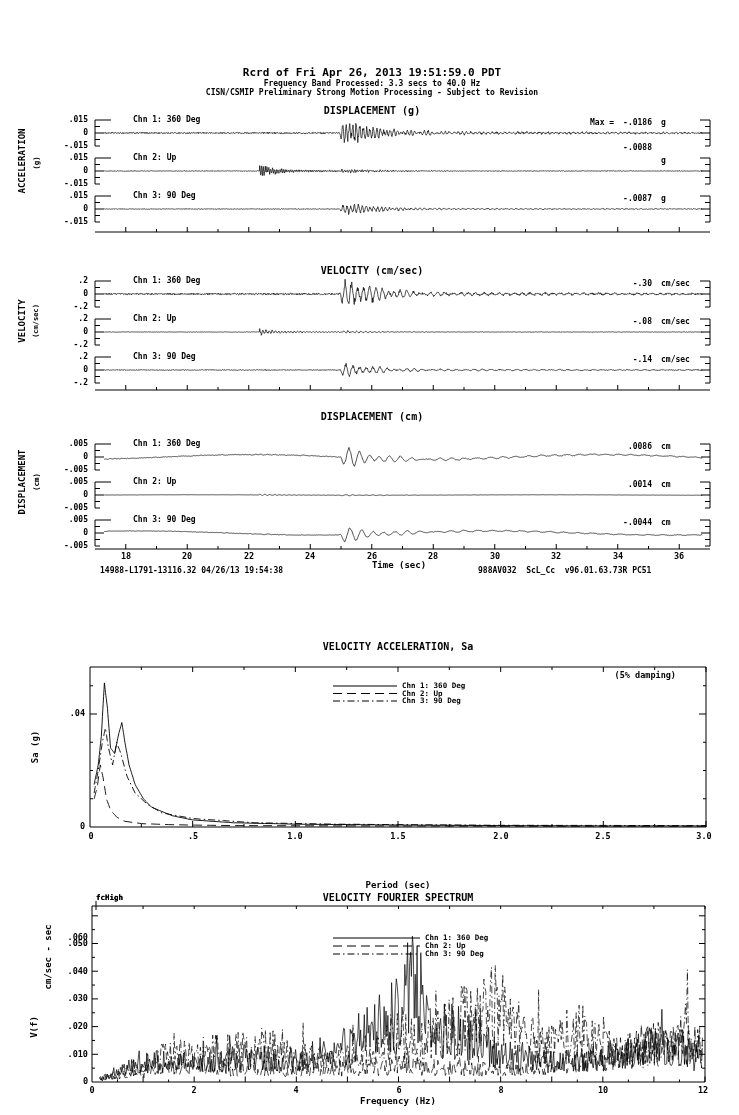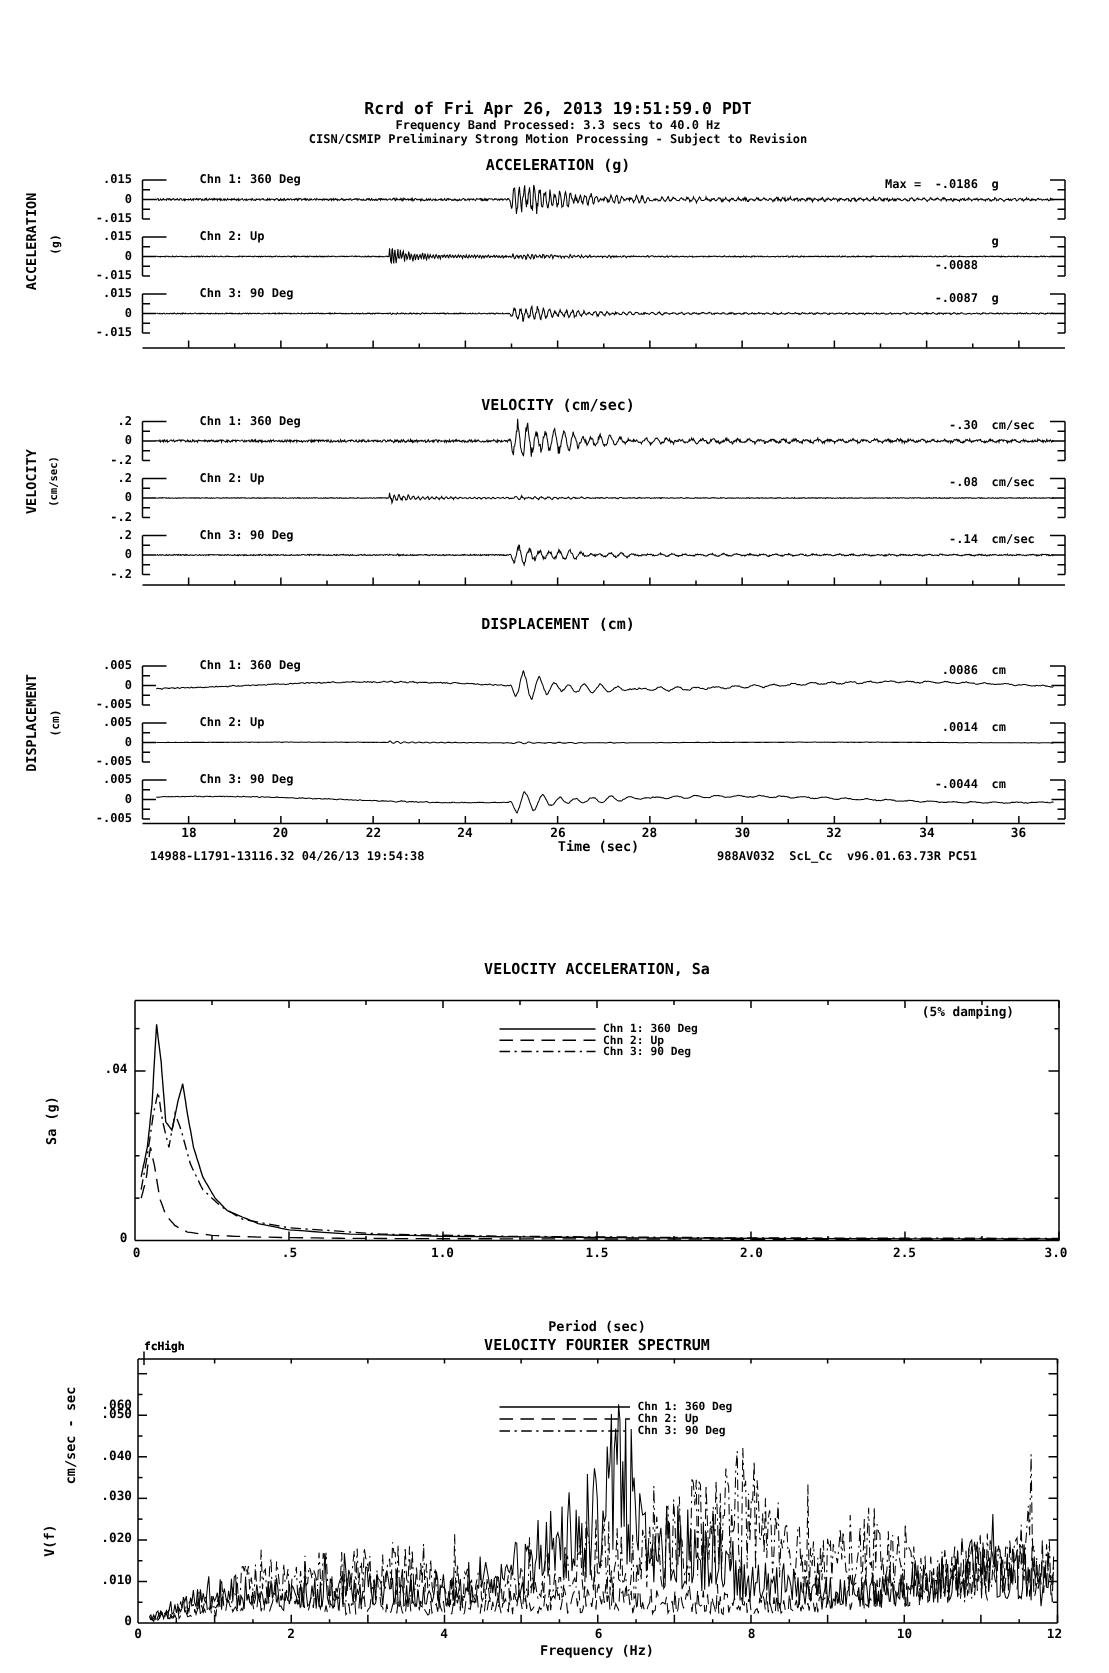--- a/index.html
+++ b/index.html
@@ -325,21 +325,21 @@
         <polyline points="99.7,1078.3 100.6,1079.6 101.5,1079.0 102.5,1076.6 103.4,1079.2 104.4,1074.9 105.3,1074.0 106.3,1079.1 107.2,1074.1 108.1,1075.0 109.1,1079.1 110.0,1076.3 111.0,1073.6 111.9,1075.2 112.8,1073.3 113.8,1067.6 114.7,1076.1 115.7,1075.2 116.6,1069.6 117.6,1075.2 118.5,1071.1 119.4,1072.0 120.4,1074.4 121.3,1072.3 122.3,1064.7 123.2,1067.9 124.2,1064.1 125.1,1072.7 126.0,1074.2 127.0,1065.1 127.9,1068.4 128.9,1060.0 129.8,1068.5 130.7,1071.1 131.7,1059.5 132.6,1072.4 133.6,1059.6 134.5,1068.5 135.5,1062.3 136.4,1067.2 137.3,1068.6 138.3,1057.8 139.2,1050.8 140.2,1070.9 141.1,1072.0 142.0,1064.0 143.0,1067.4 143.9,1065.5 144.9,1061.8 145.8,1070.4 146.8,1052.9 147.7,1073.2 148.6,1063.4 149.6,1059.0 150.5,1064.7 151.5,1068.3 152.4,1060.6 153.3,1066.6 154.3,1052.6 155.2,1067.7 156.2,1051.1 157.1,1050.2 158.1,1072.9 159.0,1063.6 159.9,1070.4 160.9,1064.3 161.8,1066.1 162.8,1072.7 163.7,1051.1 164.6,1067.0 165.6,1063.0 166.5,1068.1 167.5,1069.7 168.4,1061.4 169.4,1069.2 170.3,1065.5 171.2,1056.3 172.2,1063.8 173.1,1068.1 174.1,1060.8 175.0,1063.2 176.0,1070.1 176.9,1066.9 177.8,1069.4 178.8,1054.2 179.7,1064.6 180.7,1053.7 181.6,1065.4 182.5,1061.8 183.5,1063.2 184.4,1051.9 185.4,1060.4 186.3,1070.8 187.3,1070.6 188.2,1072.7 189.1,1073.6 190.1,1061.3 191.0,1063.8 192.0,1067.3 192.9,1056.0 193.8,1067.2 194.8,1057.3 195.7,1058.7 196.7,1062.2 197.6,1064.5 198.6,1069.5 199.5,1068.2 200.4,1055.9 201.4,1064.4 202.3,1071.5 203.3,1047.1 204.2,1062.2 205.1,1070.7 206.1,1069.5 207.0,1067.3 208.0,1057.0 208.9,1064.5 209.9,1052.2 210.8,1072.4 211.7,1059.3 212.7,1071.3 213.6,1054.5 214.6,1071.3 215.5,1064.6 216.5,1035.5 217.4,1052.6 218.3,1065.3 219.3,1069.8 220.2,1052.4 221.2,1056.1 222.1,1071.8 223.0,1070.8 224.0,1058.7 224.9,1061.1 225.9,1055.9 226.8,1053.1 227.8,1051.2 228.7,1071.3 229.6,1035.5 230.6,1047.4 231.5,1060.7 232.5,1046.6 233.4,1049.9 234.3,1058.1 235.3,1067.6 236.2,1053.0 237.2,1067.6 238.1,1059.2 239.1,1063.2 240.0,1056.1 240.9,1070.2 241.9,1061.0 242.8,1061.2 243.8,1044.7 244.7,1044.8 245.6,1058.1 246.6,1048.9 247.5,1059.9 248.5,1069.7 249.4,1052.9 250.4,1066.8 251.3,1049.3 252.2,1052.5 253.2,1053.5 254.1,1056.1 255.1,1070.2 256.0,1060.8 257.0,1050.3 257.9,1047.0 258.8,1052.2 259.8,1059.3 260.7,1058.9 261.7,1052.0 262.6,1069.9 263.5,1064.5 264.5,1046.5 265.4,1070.5 266.4,1070.7 267.3,1054.3 268.3,1046.1 269.2,1070.6 270.1,1069.9 271.1,1056.9 272.0,1071.3 273.0,1060.5 273.9,1050.9 274.8,1068.5 275.8,1054.5 276.7,1068.6 277.7,1071.1 278.6,1059.5 279.6,1068.7 280.5,1070.6 281.4,1071.2 282.4,1057.8 283.3,1069.2 284.3,1069.3 285.2,1063.0 286.1,1060.5 287.1,1062.6 288.0,1068.3 289.0,1064.6 289.9,1058.1 290.9,1047.6 291.8,1053.1 292.7,1072.3 293.7,1057.7 294.6,1058.2 295.6,1049.6 296.5,1060.2 297.4,1070.4 298.4,1068.1 299.3,1070.7 300.3,1053.4 301.2,1059.6 302.2,1051.2 303.1,1070.6 304.0,1059.7 305.0,1064.9 305.9,1060.0 306.9,1052.7 307.8,1067.8 308.8,1064.3 309.7,1064.8 310.6,1058.3 311.6,1061.0 312.5,1041.4 313.5,1069.7 314.4,1056.8 315.3,1063.6 316.3,1065.4 317.2,1068.4 318.2,1056.6 319.1,1059.0 320.1,1037.6 321.0,1058.5 321.9,1053.7 322.9,1047.2 323.8,1041.4 324.8,1047.2 325.7,1052.3 326.6,1059.2 327.6,1052.7 328.5,1062.1 329.5,1053.2 330.4,1064.1 331.4,1051.1 332.3,1051.5 333.2,1062.0 334.2,1042.7 335.1,1052.2 336.1,1053.3 337.0,1045.2 337.9,1043.4 338.9,1047.3 339.8,1048.4 340.8,1043.2 341.7,1050.3 342.7,1037.0 343.6,1028.3 344.5,1028.9 345.5,1053.5 346.4,1064.9 347.4,1059.4 348.3,1054.9 349.3,1063.0 350.2,1029.3 351.1,1033.5 352.1,1030.5 353.0,1041.7 354.0,1033.1 354.9,1038.9 355.8,1061.0 356.8,1042.7 357.7,1038.3 358.7,1013.3 359.6,1046.2 360.6,1029.9 361.5,1050.5 362.4,1048.5 363.4,1040.6 364.3,1014.6 365.3,1050.9 366.2,1043.8 367.1,1007.3 368.1,1033.2 369.0,1025.3 370.0,1047.1 370.9,1024.6 371.9,1021.8 372.8,1025.7 373.7,1040.2 374.7,1004.4 375.6,1051.7 376.6,1038.4 377.5,1052.1 378.4,1012.8 379.4,994.8 380.3,1015.1 381.3,1047.4 382.2,1039.1 383.2,1044.0 384.1,1006.5 385.0,1035.0 386.0,1010.9 386.9,1036.6 387.9,1015.4 388.8,1050.7 389.8,1031.9 390.7,1051.8 391.6,982.6 392.6,1018.5 393.5,1050.2 394.5,1023.9 395.4,993.5 396.3,978.8 397.3,986.4 398.2,999.2 399.2,1041.6 400.1,1045.5 401.1,1032.3 402.0,1007.0 402.9,1014.8 403.9,1011.0 404.8,964.4 405.8,985.6 406.7,974.3 407.6,942.7 408.6,1033.2 409.5,966.4 410.5,952.3 411.4,976.5 412.4,936.2 413.3,947.0 414.2,1018.3 415.2,974.2 416.1,1017.9 417.1,945.7 418.0,1043.0 418.9,1016.2 419.9,1041.3 420.8,952.7 421.8,994.3 422.7,985.0 423.7,1005.9 424.6,1027.5 425.5,1033.6 426.5,995.5 427.4,1002.7 428.4,1010.0 429.3,1009.5 430.2,1008.4 431.2,1047.2 432.1,1031.9 433.1,1042.5 434.0,1038.1 435.0,1029.2 435.9,1054.9 436.8,1028.0 437.8,1040.2 438.7,1041.1 439.7,1024.9 440.6,1018.5 441.6,1034.3 442.5,1058.9 443.4,1057.3 444.4,1003.8 445.3,1025.9 446.3,1015.1 447.2,1053.8 448.1,1049.3 449.1,1046.4 450.0,1052.2 451.0,1054.9 451.9,1003.9 452.9,1037.8 453.8,1016.9 454.7,1059.4 455.7,1056.4 456.6,1054.2 457.6,1055.7 458.5,1006.3 459.4,1040.1 460.4,1018.8 461.3,1055.5 462.3,1050.2 463.2,1019.5 464.2,1038.9 465.1,1036.5 466.0,1039.3 467.0,1040.1 467.9,1060.6 468.9,1014.5 469.8,1059.8 470.7,1021.3 471.7,1037.5 472.6,1057.8 473.6,1048.4 474.5,1055.6 475.5,1012.4 476.4,1025.1 477.3,1056.4 478.3,1049.9 479.2,1046.1 480.2,1015.2 481.1,1052.3 482.1,1057.7 483.0,1055.8 483.9,1033.9 484.9,1035.9 485.8,1036.6 486.8,1047.5 487.7,1042.7 488.6,1027.4 489.6,1065.8 490.5,1040.1 491.5,1063.6 492.4,1046.1 493.4,1067.0 494.3,1037.0 495.2,1068.0 496.2,1042.9 497.1,1064.7 498.1,1055.4 499.0,1050.4 499.9,1068.0 500.9,1055.1 501.8,1044.5 502.8,1063.9 503.7,1055.2 504.7,1055.2 505.6,1043.2 506.5,1061.0 507.5,1065.7 508.4,1061.9 509.4,1059.1 510.3,1041.9 511.2,1060.3 512.2,1048.8 513.1,1069.6 514.1,1053.2 515.0,1055.0 516.0,1050.5 516.9,1062.4 517.8,1044.9 518.8,1067.8 519.7,1071.5 520.7,1068.0 521.6,1047.6 522.5,1042.3 523.5,1061.3 524.4,1060.5 525.4,1050.5 526.3,1052.5 527.3,1057.6 528.2,1066.6 529.1,1046.0 530.1,1054.7 531.0,1064.4 532.0,1051.5 532.9,1070.0 533.9,1054.6 534.8,1061.2 535.7,1062.0 536.7,1069.7 537.6,1060.6 538.6,1053.4 539.5,1065.7 540.4,1067.1 541.4,1058.5 542.3,1056.5 543.3,1056.7 544.2,1049.8 545.2,1063.9 546.1,1051.4 547.0,1061.1 548.0,1072.9 548.9,1064.1 549.9,1059.5 550.8,1051.3 551.7,1069.5 552.7,1064.3 553.6,1051.6 554.6,1072.3 555.5,1066.1 556.5,1067.3 557.4,1061.3 558.3,1062.0 559.3,1068.7 560.2,1052.8 561.2,1066.6 562.1,1069.5 563.0,1053.5 564.0,1071.0 564.9,1060.9 565.9,1059.8 566.8,1050.1 567.8,1055.8 568.7,1056.7 569.6,1062.6 570.6,1063.9 571.5,1064.1 572.5,1058.2 573.4,1071.2 574.4,1057.5 575.3,1070.3 576.2,1055.2 577.2,1051.9 578.1,1060.2 579.1,1071.8 580.0,1057.1 580.9,1055.2 581.9,1048.6 582.8,1070.9 583.8,1055.5 584.7,1070.6 585.7,1060.5 586.6,1071.2 587.5,1065.5 588.5,1050.8 589.4,1061.2 590.4,1049.8 591.3,1063.6 592.2,1054.5 593.2,1046.1 594.1,1057.5 595.1,1054.9 596.0,1067.0 597.0,1070.8 597.9,1061.4 598.8,1064.6 599.8,1065.9 600.7,1049.7 601.7,1065.1 602.6,1055.6 603.5,1069.2 604.5,1070.2 605.4,1057.5 606.4,1059.7 607.3,1059.6 608.3,1045.8 609.2,1064.5 610.1,1040.2 611.1,1050.4 612.0,1062.8 613.0,1065.0 613.9,1055.8 614.9,1062.7 615.8,1043.4 616.7,1050.2 617.7,1049.2 618.6,1057.3 619.6,1067.1 620.5,1057.6 621.4,1051.6 622.4,1068.3 623.3,1053.7 624.3,1053.7 625.2,1068.5 626.2,1042.1 627.1,1061.3 628.0,1039.0 629.0,1054.6 629.9,1064.4 630.9,1050.9 631.8,1042.7 632.7,1066.9 633.7,1065.3 634.6,1061.7 635.6,1046.0 636.5,1046.3 637.5,1039.2 638.4,1064.6 639.3,1044.5 640.3,1061.9 641.2,1058.3 642.2,1052.6 643.1,1064.9 644.0,1040.7 645.0,1048.6 645.9,1032.6 646.9,1028.0 647.8,1026.7 648.8,1043.1 649.7,1058.2 650.6,1029.6 651.6,1034.4 652.5,1042.8 653.5,1043.0 654.4,1049.6 655.3,1031.2 656.3,1057.0 657.2,1047.1 658.2,1039.7 659.1,1060.4 660.1,1045.6 661.0,1033.4 661.9,1009.3 662.9,1044.7 663.8,1030.9 664.8,1064.7 665.7,1064.5 666.7,1063.9 667.6,1037.8 668.5,1058.4 669.5,1061.0 670.4,1065.0 671.4,1065.6 672.3,1063.8 673.2,1060.1 674.2,1045.0 675.1,1054.1 676.1,1040.2 677.0,1040.1 678.0,1033.4 678.9,1066.0 679.8,1064.1 680.8,1065.7 681.7,1059.0 682.7,1029.6 683.6,1042.7 684.5,1063.7 685.5,1054.0 686.4,1046.3 687.4,1066.9 688.3,1039.1 689.3,1045.3 690.2,1052.1 691.1,1047.7 692.1,1055.5 693.0,1050.8 694.0,1070.8 694.9,1062.6 695.8,1052.5 696.8,1045.9 697.7,1058.0 698.7,1058.3 699.6,1049.4 700.6,1051.6 701.5,1051.6 702.4,1047.9" fill="none" stroke="#000" stroke-width="0.7"></polyline>
         <polyline points="99.7,1077.7 100.6,1076.6 101.5,1080.2 102.5,1078.8 103.4,1077.9 104.4,1075.2 105.3,1080.1 106.3,1078.9 107.2,1076.6 108.1,1076.0 109.1,1078.7 110.0,1080.1 111.0,1074.8 111.9,1078.6 112.8,1079.2 113.8,1075.0 114.7,1078.8 115.7,1078.5 116.6,1076.7 117.6,1079.3 118.5,1072.9 119.4,1079.0 120.4,1077.2 121.3,1076.8 122.3,1076.9 123.2,1073.0 124.2,1075.3 125.1,1077.8 126.0,1077.5 127.0,1077.0 127.9,1077.9 128.9,1076.6 129.8,1072.7 130.7,1076.2 131.7,1072.7 132.6,1067.6 133.6,1076.0 134.5,1070.2 135.5,1074.9 136.4,1072.9 137.3,1076.1 138.3,1075.9 139.2,1075.1 140.2,1070.0 141.1,1077.1 142.0,1075.7 143.0,1073.9 143.9,1077.7 144.9,1067.5 145.8,1065.2 146.8,1071.9 147.7,1065.8 148.6,1064.8 149.6,1074.4 150.5,1074.0 151.5,1066.8 152.4,1068.2 153.3,1068.6 154.3,1071.0 155.2,1074.5 156.2,1072.3 157.1,1071.3 158.1,1073.8 159.0,1073.4 159.9,1075.9 160.9,1072.4 161.8,1073.4 162.8,1068.3 163.7,1069.8 164.6,1067.4 165.6,1062.7 166.5,1068.2 167.5,1063.6 168.4,1068.9 169.4,1074.2 170.3,1073.8 171.2,1072.7 172.2,1063.1 173.1,1062.9 174.1,1074.2 175.0,1070.6 176.0,1073.8 176.9,1065.5 177.8,1068.0 178.8,1062.4 179.7,1074.3 180.7,1071.0 181.6,1068.4 182.5,1063.9 183.5,1053.1 184.4,1071.0 185.4,1063.2 186.3,1068.7 187.3,1068.0 188.2,1062.3 189.1,1069.1 190.1,1068.8 191.0,1060.0 192.0,1064.1 192.9,1069.5 193.8,1064.7 194.8,1065.5 195.7,1064.1 196.7,1069.4 197.6,1066.0 198.6,1071.8 199.5,1066.3 200.4,1074.2 201.4,1060.2 202.3,1066.9 203.3,1073.4 204.2,1074.0 205.1,1074.8 206.1,1071.7 207.0,1065.8 208.0,1065.0 208.9,1072.0 209.9,1060.9 210.8,1069.6 211.7,1072.1 212.7,1069.3 213.6,1072.5 214.6,1068.5 215.5,1073.8 216.5,1074.6 217.4,1070.2 218.3,1075.3 219.3,1075.2 220.2,1068.8 221.2,1070.2 222.1,1072.2 223.0,1060.7 224.0,1066.6 224.9,1063.7 225.9,1076.1 226.8,1061.4 227.8,1061.5 228.7,1069.6 229.6,1066.0 230.6,1076.3 231.5,1075.0 232.5,1068.9 233.4,1075.8 234.3,1069.3 235.3,1069.6 236.2,1062.6 237.2,1076.4 238.1,1075.8 239.1,1074.5 240.0,1061.9 240.9,1072.7 241.9,1065.8 242.8,1064.3 243.8,1075.1 244.7,1074.6 245.6,1072.7 246.6,1071.7 247.5,1064.3 248.5,1068.2 249.4,1069.9 250.4,1068.9 251.3,1062.8 252.2,1064.2 253.2,1063.8 254.1,1070.6 255.1,1071.5 256.0,1075.0 257.0,1076.3 257.9,1069.3 258.8,1075.4 259.8,1076.1 260.7,1074.4 261.7,1070.2 262.6,1067.4 263.5,1061.1 264.5,1075.6 265.4,1068.0 266.4,1065.0 267.3,1070.6 268.3,1075.2 269.2,1075.3 270.1,1077.1 271.1,1067.1 272.0,1068.9 273.0,1064.8 273.9,1074.3 274.8,1066.4 275.8,1068.8 276.7,1070.9 277.7,1068.4 278.6,1070.7 279.6,1072.9 280.5,1067.3 281.4,1070.6 282.4,1070.4 283.3,1073.5 284.3,1075.2 285.2,1076.7 286.1,1076.0 287.1,1067.4 288.0,1075.3 289.0,1073.6 289.9,1070.7 290.9,1069.2 291.8,1074.4 292.7,1066.0 293.7,1071.6 294.6,1073.7 295.6,1067.3 296.5,1074.9 297.4,1075.2 298.4,1067.1 299.3,1067.5 300.3,1076.2 301.2,1075.7 302.2,1069.3 303.1,1067.8 304.0,1064.9 305.0,1068.9 305.9,1064.1 306.9,1073.8 307.8,1062.9 308.8,1076.6 309.7,1075.1 310.6,1067.6 311.6,1067.7 312.5,1072.4 313.5,1072.8 314.4,1067.2 315.3,1068.0 316.3,1066.8 317.2,1063.0 318.2,1064.1 319.1,1075.5 320.1,1075.8 321.0,1069.2 321.9,1075.2 322.9,1074.2 323.8,1066.7 324.8,1073.5 325.7,1067.7 326.6,1066.7 327.6,1073.3 328.5,1067.9 329.5,1075.1 330.4,1072.8 331.4,1067.6 332.3,1063.6 333.2,1071.3 334.2,1076.1 335.1,1069.4 336.1,1068.3 337.0,1065.6 337.9,1071.1 338.9,1074.8 339.8,1060.5 340.8,1065.6 341.7,1076.2 342.7,1062.1 343.6,1064.9 344.5,1071.1 345.5,1065.1 346.4,1060.4 347.4,1068.5 348.3,1073.6 349.3,1061.4 350.2,1061.4 351.1,1072.6 352.1,1059.7 353.0,1069.2 354.0,1073.8 354.9,1073.0 355.8,1071.5 356.8,1070.3 357.7,1072.2 358.7,1075.7 359.6,1071.5 360.6,1073.0 361.5,1070.1 362.4,1072.0 363.4,1063.1 364.3,1069.7 365.3,1074.0 366.2,1059.6 367.1,1073.5 368.1,1065.2 369.0,1063.8 370.0,1065.6 370.9,1057.5 371.9,1063.6 372.8,1062.7 373.7,1073.2 374.7,1067.7 375.6,1057.8 376.6,1060.7 377.5,1065.9 378.4,1075.7 379.4,1072.3 380.3,1070.4 381.3,1065.5 382.2,1062.2 383.2,1060.8 384.1,1062.6 385.0,1071.0 386.0,1060.3 386.9,1075.1 387.9,1075.0 388.8,1072.3 389.8,1057.6 390.7,1071.1 391.6,1059.6 392.6,1062.8 393.5,1066.3 394.5,1071.3 395.4,1064.5 396.3,1044.3 397.3,1073.1 398.2,1059.8 399.2,1056.0 400.1,1065.7 401.1,1069.5 402.0,1061.1 402.9,1068.6 403.9,1056.0 404.8,1068.0 405.8,1061.2 406.7,1074.2 407.6,1070.8 408.6,1058.0 409.5,1073.2 410.5,1069.1 411.4,1071.2 412.4,1073.2 413.3,1058.0 414.2,1062.1 415.2,1061.0 416.1,1069.0 417.1,1058.4 418.0,1062.1 418.9,1060.4 419.9,1069.9 420.8,1060.6 421.8,1075.4 422.7,1071.7 423.7,1063.9 424.6,1073.8 425.5,1061.1 426.5,1059.9 427.4,1074.4 428.4,1068.3 429.3,1072.5 430.2,1075.1 431.2,1073.6 432.1,1070.4 433.1,1068.5 434.0,1059.2 435.0,1075.8 435.9,1074.0 436.8,1073.6 437.8,1060.3 438.7,1063.8 439.7,1066.9 440.6,1069.4 441.6,1068.3 442.5,1068.6 443.4,1069.4 444.4,1064.1 445.3,1075.4 446.3,1073.3 447.2,1070.4 448.1,1067.3 449.1,1074.9 450.0,1059.8 451.0,1075.9 451.9,1073.3 452.9,1063.7 453.8,1062.6 454.7,1068.4 455.7,1072.3 456.6,1068.4 457.6,1062.5 458.5,1063.6 459.4,1056.3 460.4,1065.5 461.3,1074.7 462.3,1066.7 463.2,1066.5 464.2,1075.9 465.1,1059.5 466.0,1069.7 467.0,1070.7 467.9,1069.9 468.9,1060.5 469.8,1074.2 470.7,1073.9 471.7,1062.8 472.6,1073.7 473.6,1075.5 474.5,1064.3 475.5,1068.9 476.4,1071.8 477.3,1076.0 478.3,1056.0 479.2,1075.7 480.2,1064.2 481.1,1075.3 482.1,1076.2 483.0,1062.1 483.9,1063.1 484.9,1062.9 485.8,1075.0 486.8,1071.1 487.7,1067.4 488.6,1070.5 489.6,1065.2 490.5,1070.2 491.5,1072.7 492.4,1070.8 493.4,1073.7 494.3,1065.1 495.2,1069.7 496.2,1070.0 497.1,1058.7 498.1,1075.3 499.0,1066.5 499.9,1067.1 500.9,1075.6 501.8,1076.9 502.8,1075.4 503.7,1073.2 504.7,1072.4 505.6,1075.5 506.5,1065.2 507.5,1068.5 508.4,1063.0 509.4,1066.4 510.3,1073.9 511.2,1061.7 512.2,1074.9 513.1,1068.1 514.1,1071.8 515.0,1075.5 516.0,1064.8 516.9,1074.1 517.8,1062.7 518.8,1074.5 519.7,1068.7 520.7,1075.3 521.6,1074.3 522.5,1066.9 523.5,1073.3 524.4,1073.4 525.4,1074.9 526.3,1062.2 527.3,1072.8 528.2,1073.4 529.1,1074.5 530.1,1069.9 531.0,1066.8 532.0,1074.4 532.9,1064.6 533.9,1074.2 534.8,1070.5 535.7,1072.4 536.7,1073.3 537.6,1072.8 538.6,1068.7 539.5,1073.7 540.4,1062.1 541.4,1070.5 542.3,1069.1 543.3,1074.6 544.2,1067.4 545.2,1074.9 546.1,1065.7 547.0,1064.1 548.0,1066.0 548.9,1066.6 549.9,1065.3 550.8,1071.8 551.7,1064.2 552.7,1063.1 553.6,1072.3 554.6,1069.9 555.5,1072.4 556.5,1072.8 557.4,1060.0 558.3,1069.2 559.3,1061.7 560.2,1069.6 561.2,1069.5 562.1,1068.5 563.0,1057.7 564.0,1061.8 564.9,1060.9 565.9,1057.1 566.8,1073.2 567.8,1069.7 568.7,1057.6 569.6,1056.3 570.6,1055.5 571.5,1059.1 572.5,1066.5 573.4,1066.3 574.4,1066.2 575.3,1054.7 576.2,1073.7 577.2,1069.6 578.1,1070.6 579.1,1069.5 580.0,1065.6 580.9,1066.9 581.9,1066.9 582.8,1054.6 583.8,1072.8 584.7,1053.2 585.7,1067.6 586.6,1051.9 587.5,1072.7 588.5,1059.3 589.4,1057.0 590.4,1063.3 591.3,1050.8 592.2,1061.1 593.2,1070.4 594.1,1059.2 595.1,1055.0 596.0,1069.6 597.0,1061.2 597.9,1059.3 598.8,1063.4 599.8,1051.3 600.7,1061.6 601.7,1048.8 602.6,1067.1 603.5,1071.2 604.5,1055.3 605.4,1070.5 606.4,1070.3 607.3,1057.2 608.3,1057.0 609.2,1060.9 610.1,1053.0 611.1,1064.4 612.0,1042.8 613.0,1071.1 613.9,1061.5 614.9,1068.0 615.8,1039.6 616.7,1037.9 617.7,1063.0 618.6,1050.3 619.6,1054.7 620.5,1037.7 621.4,1055.9 622.4,1045.5 623.3,1062.2 624.3,1062.1 625.2,1049.0 626.2,1047.8 627.1,1066.3 628.0,1052.4 629.0,1044.7 629.9,1033.4 630.9,1048.8 631.8,1056.0 632.7,1066.1 633.7,1045.6 634.6,1055.0 635.6,1042.7 636.5,1031.0 637.5,1061.0 638.4,1031.4 639.3,1053.9 640.3,1056.4 641.2,1024.2 642.2,1038.2 643.1,1063.7 644.0,1059.3 645.0,1039.3 645.9,1062.4 646.9,1038.9 647.8,1030.9 648.8,1035.2 649.7,1027.8 650.6,1043.7 651.6,1060.6 652.5,1036.1 653.5,1023.5 654.4,1063.0 655.3,1039.2 656.3,1032.8 657.2,1062.2 658.2,1066.4 659.1,1063.9 660.1,1026.8 661.0,1033.3 661.9,1037.6 662.9,1048.3 663.8,1043.1 664.8,1033.7 665.7,1032.5 666.7,1033.3 667.6,1050.2 668.5,1039.7 669.5,1062.6 670.4,1053.7 671.4,1037.3 672.3,1060.3 673.2,1041.0 674.2,1057.3 675.1,1030.0 676.1,1041.1 677.0,1055.7 678.0,1060.0 678.9,1049.0 679.8,1029.4 680.8,1043.0 681.7,1029.6 682.7,1040.8 683.6,1036.4 684.5,1064.5 685.5,1043.0 686.4,1064.3 687.4,1050.8 688.3,1025.5 689.3,1065.2 690.2,1062.5 691.1,1055.8 692.1,1055.6 693.0,1042.9 694.0,1056.4 694.9,1026.1 695.8,1062.0 696.8,1043.4 697.7,1060.2 698.7,1032.5 699.6,1051.2 700.6,1050.6 701.5,1068.1 702.4,1037.6" fill="none" stroke="#000" stroke-width="0.7" stroke-dasharray="9 5"></polyline>
         <polyline points="99.7,1077.4 100.6,1079.7 101.5,1079.5 102.5,1080.9 103.4,1077.3 104.4,1080.5 105.3,1077.6 106.3,1075.8 107.2,1074.4 108.1,1076.5 109.1,1074.4 110.0,1076.0 111.0,1076.2 111.9,1079.3 112.8,1070.8 113.8,1078.7 114.7,1077.9 115.7,1077.5 116.6,1074.1 117.6,1068.8 118.5,1069.5 119.4,1076.5 120.4,1067.5 121.3,1071.9 122.3,1066.0 123.2,1075.1 124.2,1070.6 125.1,1076.1 126.0,1069.0 127.0,1065.1 127.9,1070.5 128.9,1069.8 129.8,1074.7 130.7,1074.9 131.7,1069.4 132.6,1061.9 133.6,1059.2 134.5,1075.1 135.5,1072.6 136.4,1066.9 137.3,1064.0 138.3,1074.3 139.2,1072.2 140.2,1073.6 141.1,1063.7 142.0,1071.2 143.0,1071.3 143.9,1072.0 144.9,1069.7 145.8,1072.2 146.8,1062.2 147.7,1052.7 148.6,1065.8 149.6,1064.9 150.5,1066.4 151.5,1066.7 152.4,1067.1 153.3,1070.7 154.3,1071.6 155.2,1058.3 156.2,1060.8 157.1,1064.1 158.1,1051.4 159.0,1069.8 159.9,1069.1 160.9,1048.0 161.8,1042.6 162.8,1047.4 163.7,1043.6 164.6,1050.3 165.6,1044.1 166.5,1060.8 167.5,1051.7 168.4,1058.6 169.4,1065.5 170.3,1043.0 171.2,1060.8 172.2,1064.9 173.1,1064.7 174.1,1033.2 175.0,1059.4 176.0,1047.6 176.9,1046.2 177.8,1062.4 178.8,1068.9 179.7,1045.8 180.7,1038.9 181.6,1065.6 182.5,1062.7 183.5,1061.5 184.4,1041.0 185.4,1047.8 186.3,1056.4 187.3,1067.1 188.2,1064.3 189.1,1042.4 190.1,1055.1 191.0,1053.4 192.0,1046.0 192.9,1063.2 193.8,1063.4 194.8,1050.9 195.7,1051.5 196.7,1050.8 197.6,1044.6 198.6,1068.2 199.5,1059.8 200.4,1047.3 201.4,1060.9 202.3,1067.3 203.3,1037.1 204.2,1056.7 205.1,1055.4 206.1,1044.5 207.0,1046.9 208.0,1052.5 208.9,1046.3 209.9,1048.8 210.8,1052.4 211.7,1057.3 212.7,1035.1 213.6,1051.6 214.6,1057.0 215.5,1035.4 216.5,1044.0 217.4,1035.1 218.3,1053.9 219.3,1066.1 220.2,1067.7 221.2,1050.3 222.1,1065.9 223.0,1067.1 224.0,1066.3 224.9,1062.1 225.9,1067.2 226.8,1056.0 227.8,1034.7 228.7,1066.0 229.6,1049.3 230.6,1067.8 231.5,1052.7 232.5,1050.3 233.4,1060.5 234.3,1052.7 235.3,1041.9 236.2,1033.7 237.2,1059.3 238.1,1032.4 239.1,1057.4 240.0,1046.0 240.9,1041.4 241.9,1058.0 242.8,1031.7 243.8,1038.8 244.7,1040.1 245.6,1047.6 246.6,1037.3 247.5,1062.3 248.5,1057.3 249.4,1053.4 250.4,1061.7 251.3,1047.1 252.2,1059.4 253.2,1058.0 254.1,1064.1 255.1,1036.3 256.0,1059.7 257.0,1058.4 257.9,1045.6 258.8,1041.8 259.8,1039.1 260.7,1060.0 261.7,1028.2 262.6,1035.1 263.5,1035.2 264.5,1063.3 265.4,1029.9 266.4,1061.9 267.3,1056.7 268.3,1058.0 269.2,1064.1 270.1,1031.2 271.1,1052.5 272.0,1056.2 273.0,1030.8 273.9,1064.5 274.8,1033.0 275.8,1057.2 276.7,1060.0 277.7,1044.1 278.6,1064.3 279.6,1056.5 280.5,1041.1 281.4,1056.5 282.4,1029.1 283.3,1061.5 284.3,1042.5 285.2,1059.3 286.1,1059.0 287.1,1039.4 288.0,1056.9 289.0,1064.0 289.9,1045.3 290.9,1050.8 291.8,1066.2 292.7,1069.2 293.7,1052.7 294.6,1056.8 295.6,1058.2 296.5,1059.0 297.4,1062.6 298.4,1068.8 299.3,1059.9 300.3,1069.9 301.2,1052.2 302.2,1070.5 303.1,1022.8 304.0,1065.7 305.0,1042.6 305.9,1055.4 306.9,1069.9 307.8,1069.6 308.8,1067.3 309.7,1048.2 310.6,1049.8 311.6,1045.9 312.5,1063.8 313.5,1054.8 314.4,1053.6 315.3,1067.2 316.3,1068.3 317.2,1057.1 318.2,1052.0 319.1,1046.7 320.1,1046.3 321.0,1065.2 321.9,1068.6 322.9,1053.3 323.8,1066.6 324.8,1051.9 325.7,1059.0 326.6,1067.5 327.6,1056.3 328.5,1059.6 329.5,1052.7 330.4,1051.0 331.4,1052.5 332.3,1071.4 333.2,1055.8 334.2,1057.9 335.1,1070.7 336.1,1060.0 337.0,1056.6 337.9,1057.9 338.9,1050.2 339.8,1070.4 340.8,1049.2 341.7,1047.9 342.7,1052.3 343.6,1053.5 344.5,1068.7 345.5,1064.8 346.4,1054.1 347.4,1044.4 348.3,1048.4 349.3,1060.4 350.2,1067.9 351.1,1058.8 352.1,1061.0 353.0,1024.9 354.0,1062.2 354.9,1051.8 355.8,1062.4 356.8,1054.8 357.7,1060.6 358.7,1066.0 359.6,1062.8 360.6,1064.4 361.5,1053.2 362.4,1065.3 363.4,1041.5 364.3,1039.1 365.3,1034.3 366.2,1045.0 367.1,1067.5 368.1,1064.8 369.0,1058.5 370.0,1047.7 370.9,1061.3 371.9,1058.8 372.8,1051.7 373.7,1051.7 374.7,1064.7 375.6,1064.2 376.6,1030.2 377.5,1039.3 378.4,1037.8 379.4,1057.1 380.3,1057.1 381.3,1058.2 382.2,1053.9 383.2,1052.1 384.1,1058.4 385.0,1035.8 386.0,1036.1 386.9,1025.5 387.9,1051.5 388.8,1060.6 389.8,1060.5 390.7,1014.5 391.6,1022.1 392.6,1026.1 393.5,1039.5 394.5,1052.6 395.4,1057.6 396.3,1055.1 397.3,1012.0 398.2,1047.8 399.2,1050.7 400.1,1041.1 401.1,1044.2 402.0,1020.1 402.9,1015.9 403.9,1043.6 404.8,1062.7 405.8,1014.4 406.7,1063.7 407.6,1046.2 408.6,1064.3 409.5,1046.3 410.5,1041.0 411.4,1018.8 412.4,1052.7 413.3,1053.9 414.2,1023.1 415.2,1056.3 416.1,1053.9 417.1,1048.8 418.0,1063.9 418.9,1060.2 419.9,1059.5 420.8,1051.3 421.8,1023.2 422.7,1065.5 423.7,1064.2 424.6,1041.7 425.5,1053.7 426.5,1037.6 427.4,1053.6 428.4,1019.9 429.3,1025.5 430.2,1023.4 431.2,1058.1 432.1,1032.2 433.1,1017.8 434.0,1036.6 435.0,1045.4 435.9,990.6 436.8,1033.9 437.8,1011.1 438.7,1022.5 439.7,1036.0 440.6,1052.5 441.6,1058.5 442.5,1058.1 443.4,1044.6 444.4,1005.3 445.3,1004.3 446.3,1036.5 447.2,1047.9 448.1,1043.4 449.1,999.6 450.0,1016.5 451.0,1045.3 451.9,1044.0 452.9,997.7 453.8,1025.9 454.7,1026.8 455.7,1045.1 456.6,1050.9 457.6,1047.4 458.5,1043.7 459.4,1054.3 460.4,1036.8 461.3,984.9 462.3,989.1 463.2,1003.5 464.2,986.5 465.1,1050.3 466.0,987.8 467.0,990.0 467.9,1040.0 468.9,1024.5 469.8,1049.5 470.7,989.8 471.7,1017.1 472.6,1039.8 473.6,1014.2 474.5,1022.8 475.5,1004.4 476.4,1041.7 477.3,987.6 478.3,1011.1 479.2,1043.4 480.2,995.5 481.1,1046.5 482.1,1010.4 483.0,1010.2 483.9,979.0 484.9,987.4 485.8,991.4 486.8,1046.2 487.7,1006.4 488.6,1022.6 489.6,1016.8 490.5,979.6 491.5,967.3 492.4,1032.8 493.4,1048.4 494.3,1040.4 495.2,965.4 496.2,992.5 497.1,987.1 498.1,1045.7 499.0,995.9 499.9,1027.7 500.9,998.5 501.8,1000.1 502.8,974.0 503.7,1046.9 504.7,986.9 505.6,998.0 506.5,1025.8 507.5,1026.5 508.4,1009.0 509.4,1035.7 510.3,998.9 511.2,1038.6 512.2,1012.2 513.1,1006.9 514.1,1017.2 515.0,1049.0 516.0,1035.1 516.9,1010.7 517.8,1019.4 518.8,1001.7 519.7,1051.5 520.7,1025.4 521.6,1032.2 522.5,1027.8 523.5,1018.2 524.4,1015.4 525.4,1035.3 526.3,1033.6 527.3,1044.4 528.2,1045.7 529.1,1046.3 530.1,1052.8 531.0,1035.9 532.0,1017.7 532.9,1017.5 533.9,1045.3 534.8,1035.2 535.7,1063.9 536.7,1040.0 537.6,1063.9 538.6,989.6 539.5,1064.1 540.4,1031.9 541.4,1044.0 542.3,1027.6 543.3,1048.6 544.2,1064.8 545.2,1038.5 546.1,1062.6 547.0,1030.6 548.0,1053.5 548.9,1026.8 549.9,1052.4 550.8,1064.1 551.7,1025.9 552.7,1031.8 553.6,1026.8 554.6,1052.5 555.5,1029.4 556.5,1034.0 557.4,1037.3 558.3,1042.2 559.3,1030.8 560.2,1019.0 561.2,1039.6 562.1,1021.0 563.0,1035.4 564.0,1047.4 564.9,1048.6 565.9,1056.5 566.8,1010.0 567.8,1037.2 568.7,1060.2 569.6,1053.3 570.6,1049.3 571.5,1039.7 572.5,1033.1 573.4,1018.1 574.4,1057.4 575.3,1041.5 576.2,1012.7 577.2,1057.8 578.1,1024.4 579.1,1005.2 580.0,1044.8 580.9,1041.0 581.9,1057.2 582.8,1004.6 583.8,1045.1 584.7,1016.1 585.7,1021.3 586.6,1022.5 587.5,1047.7 588.5,1037.6 589.4,1054.2 590.4,1051.7 591.3,1046.6 592.2,1020.8 593.2,1055.5 594.1,1025.6 595.1,1023.4 596.0,1060.8 597.0,1041.6 597.9,1038.0 598.8,1023.0 599.8,1039.7 600.7,1044.6 601.7,1043.5 602.6,1066.3 603.5,1015.7 604.5,1033.1 605.4,1030.9 606.4,1032.6 607.3,1034.6 608.3,1046.9 609.2,1031.0 610.1,1051.6 611.1,1048.7 612.0,1050.0 613.0,1060.6 613.9,1038.6 614.9,1054.3 615.8,1060.5 616.7,1062.3 617.7,1047.5 618.6,1068.0 619.6,1066.9 620.5,1057.6 621.4,1058.4 622.4,1048.8 623.3,1066.1 624.3,1057.0 625.2,1040.2 626.2,1043.1 627.1,1066.3 628.0,1034.3 629.0,1062.1 629.9,1060.0 630.9,1039.5 631.8,1068.5 632.7,1058.5 633.7,1055.5 634.6,1037.9 635.6,1054.3 636.5,1043.4 637.5,1059.5 638.4,1051.5 639.3,1063.6 640.3,1066.1 641.2,1053.0 642.2,1046.8 643.1,1068.1 644.0,1033.9 645.0,1063.8 645.9,1032.3 646.9,1053.3 647.8,1065.8 648.8,1042.0 649.7,1064.8 650.6,1051.2 651.6,1027.8 652.5,1053.8 653.5,1043.6 654.4,1066.0 655.3,1028.3 656.3,1046.6 657.2,1062.2 658.2,1022.4 659.1,1042.7 660.1,1056.5 661.0,1058.0 661.9,1043.5 662.9,1050.2 663.8,1054.9 664.8,1049.3 665.7,1030.4 666.7,1038.7 667.6,1053.2 668.5,1061.8 669.5,1052.3 670.4,1031.7 671.4,1029.7 672.3,1058.8 673.2,1026.2 674.2,1043.5 675.1,1056.9 676.1,1031.5 677.0,1027.2 678.0,1025.3 678.9,1046.5 679.8,1040.6 680.8,1016.5 681.7,1049.3 682.7,1053.6 683.6,1031.2 684.5,1019.7 685.5,1003.9 686.4,1023.5 687.4,969.5 688.3,1034.0 689.3,1030.4 690.2,1057.2 691.1,1038.2 692.1,1059.2 693.0,1053.3 694.0,1052.2 694.9,1038.6 695.8,1040.4 696.8,1053.3 697.7,1029.5 698.7,1048.6 699.6,1027.5 700.6,1063.1 701.5,1063.2 702.4,1041.6" fill="none" stroke="#000" stroke-width="0.7" stroke-dasharray="7 3 1.5 3"></polyline>
       </g>
     </svg>
 
   <div class="lbl f11 ctr" style="left:372px;top:67px">Rcrd of Fri Apr 26, 2013 19:51:59.0 PDT</div>
   <div class="lbl f8 ctr" style="left:372px;top:80px">Frequency Band Processed: 3.3 secs to 40.0 Hz</div>
   <div class="lbl f8 ctr" style="left:372px;top:89px">CISN/CSMIP Preliminary Strong Motion Processing - Subject to Revision</div>
 
-  <div class="lbl f10 ctr" style="left:372px;top:106px">ACCELERATION (g)</div>
+  <div class="lbl f10 ctr" style="left:372px;top:106px">DISPLACEMENT (g)</div>
   <div class="lbl f10 ctr" style="left:372px;top:266px">VELOCITY (cm/sec)</div>
   <div class="lbl f10 ctr" style="left:372px;top:412px">DISPLACEMENT (cm)</div>
 
   <div class="lbl f9 rot" style="left:23px;top:161px">ACCELERATION</div>
   <div class="lbl f75 rot" style="left:37px;top:163px">(g)</div>
   <div class="lbl f9 rot" style="left:23px;top:321px">VELOCITY</div>
   <div class="lbl f7 rot" style="left:37px;top:321px">(cm/sec)</div>
   <div class="lbl f9 rot" style="left:23px;top:482px">DISPLACEMENT</div>
   <div class="lbl f75 rot" style="left:37px;top:482px">(cm)</div>
 
@@ -351,21 +351,21 @@
   <div class="lbl f8 ra" style="left:88px;top:141.5px">-.015</div>
   <div class="lbl f8 ra" style="left:88px;top:153.5px">.015</div>
   <div class="lbl f8 ra" style="left:88px;top:166.5px">0</div>
   <div class="lbl f8 ra" style="left:88px;top:179.5px">-.015</div>
   <div class="lbl f8 ra" style="left:88px;top:191.5px">.015</div>
   <div class="lbl f8 ra" style="left:88px;top:204.5px">0</div>
   <div class="lbl f8 ra" style="left:88px;top:217.5px">-.015</div>
   <div class="lbl f8" style="left:590px;top:119px">Max =</div>
   <div class="lbl f8 ra" style="left:652px;top:119px">-.0186</div>
   <div class="lbl f8" style="left:661px;top:119px">g</div>
-  <div class="lbl f8 ra" style="left:652px;top:173px">-.0088</div>
+  <div class="lbl f8 ra" style="left:652px;top:144px">-.0088</div>
   <div class="lbl f8" style="left:661px;top:157px">g</div>
   <div class="lbl f8 ra" style="left:652px;top:195px">-.0087</div>
   <div class="lbl f8" style="left:661px;top:195px">g</div>
 
   <div class="lbl f8" style="left:133px;top:277px">Chn 1: 360 Deg</div>
   <div class="lbl f8" style="left:133px;top:315px">Chn 2: Up</div>
   <div class="lbl f8" style="left:133px;top:353px">Chn 3: 90 Deg</div>
   <div class="lbl f8 ra" style="left:88px;top:276.5px">.2</div>
   <div class="lbl f8 ra" style="left:88px;top:289.5px">0</div>
   <div class="lbl f8 ra" style="left:88px;top:302.5px">-.2</div>

